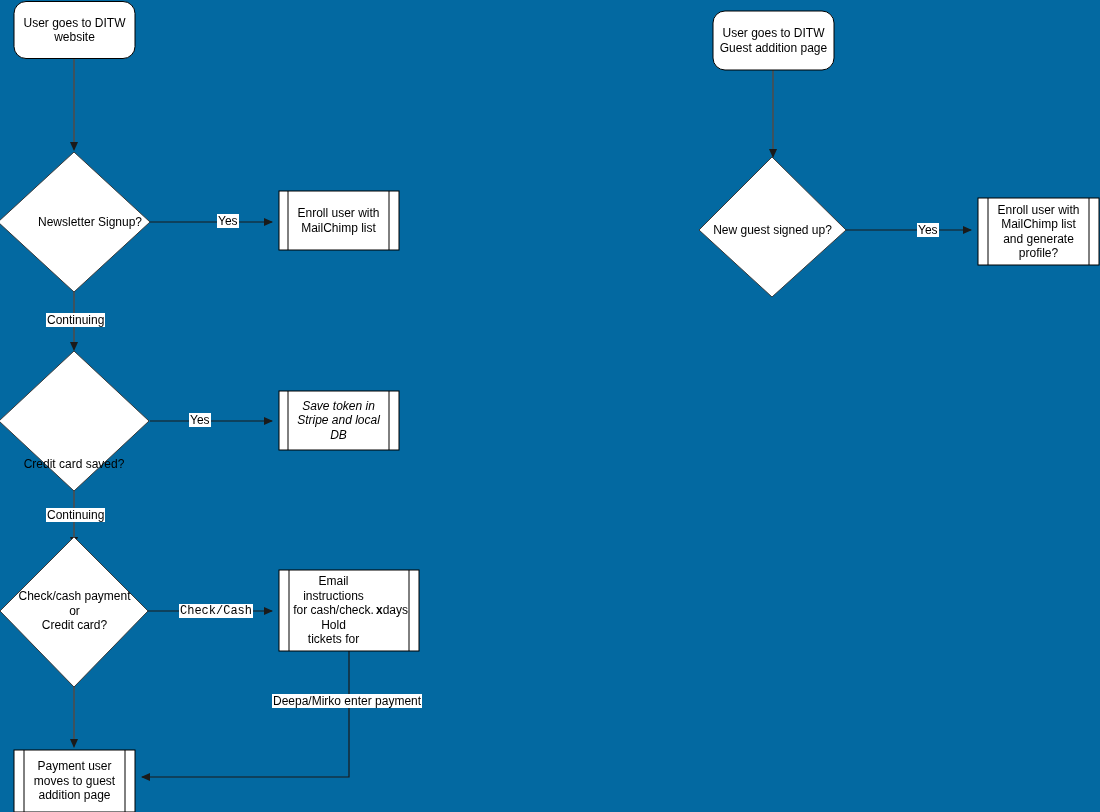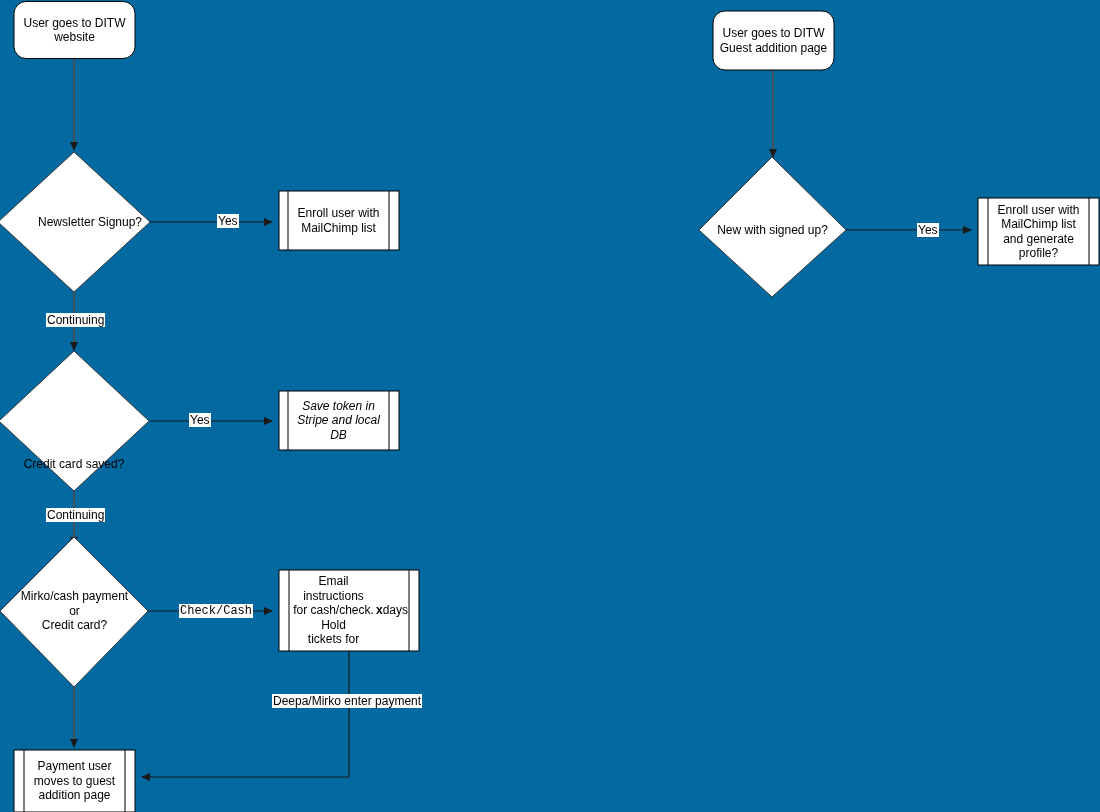--- a/index.html
+++ b/index.html
@@ -164,36 +164,36 @@
 
   <div class="node-label" style="left:290px; top:192px; width:97px; height:57px;">Enroll user with
 MailChimp list</div>
 
   <div class="node-label" style="left:4px; top:409px; width:140px; height:24px;margin-top:43px;">Credit card saved?</div>
 
   <div class="node-label" style="left:290px; top:392px; width:97px; height:57px;font-style:italic;">Save token in
 Stripe and local
 DB</div>
 
-  <div class="node-label" style="left:2px; top:585px; width:145px; height:52px;">Mirko/cash payment
+  <div class="node-label" style="left:2px; top:585px; width:145px; height:52px;">Check/cash payment
 or
 Credit card?</div>
 
   <div class="node-label" style="left:26px; top:752px; width:97px; height:58px;">Payment user
 moves to guest
 addition page</div>
 
   <div class="node-label" style="left:291px; top:572px; width:117px; height:77px;"><span>Email instructions
 for cash/check. Hold
 tickets for </span><span class="bold-x">x</span><span> days</span></div>
 
   <div class="node-label" style="left:716px; top:12px; width:115px; height:57px;">User goes to DITW
 Guest addition page</div>
 
-  <div class="node-label" style="left:702px; top:218px; width:141px; height:24px;">New with signed up?</div>
+  <div class="node-label" style="left:702px; top:218px; width:141px; height:24px;">New guest signed up?</div>
 
   <div class="node-label" style="left:990px; top:199px; width:97px; height:65px;">Enroll user with
 MailChimp list
 and generate
 profile?</div>
 
   <div class="edge-label" style="left:217px; top:214px;">Yes</div>
 
   <div class="edge-label" style="left:46px; top:313px;">Continuing</div>
 

